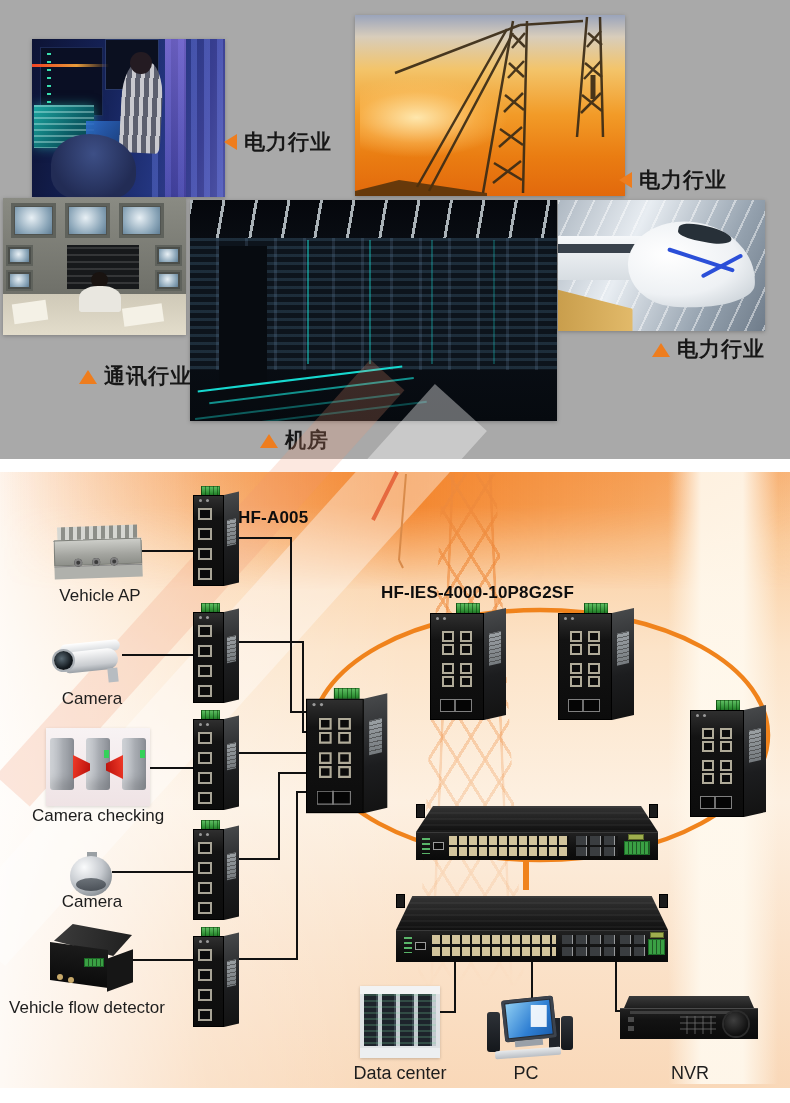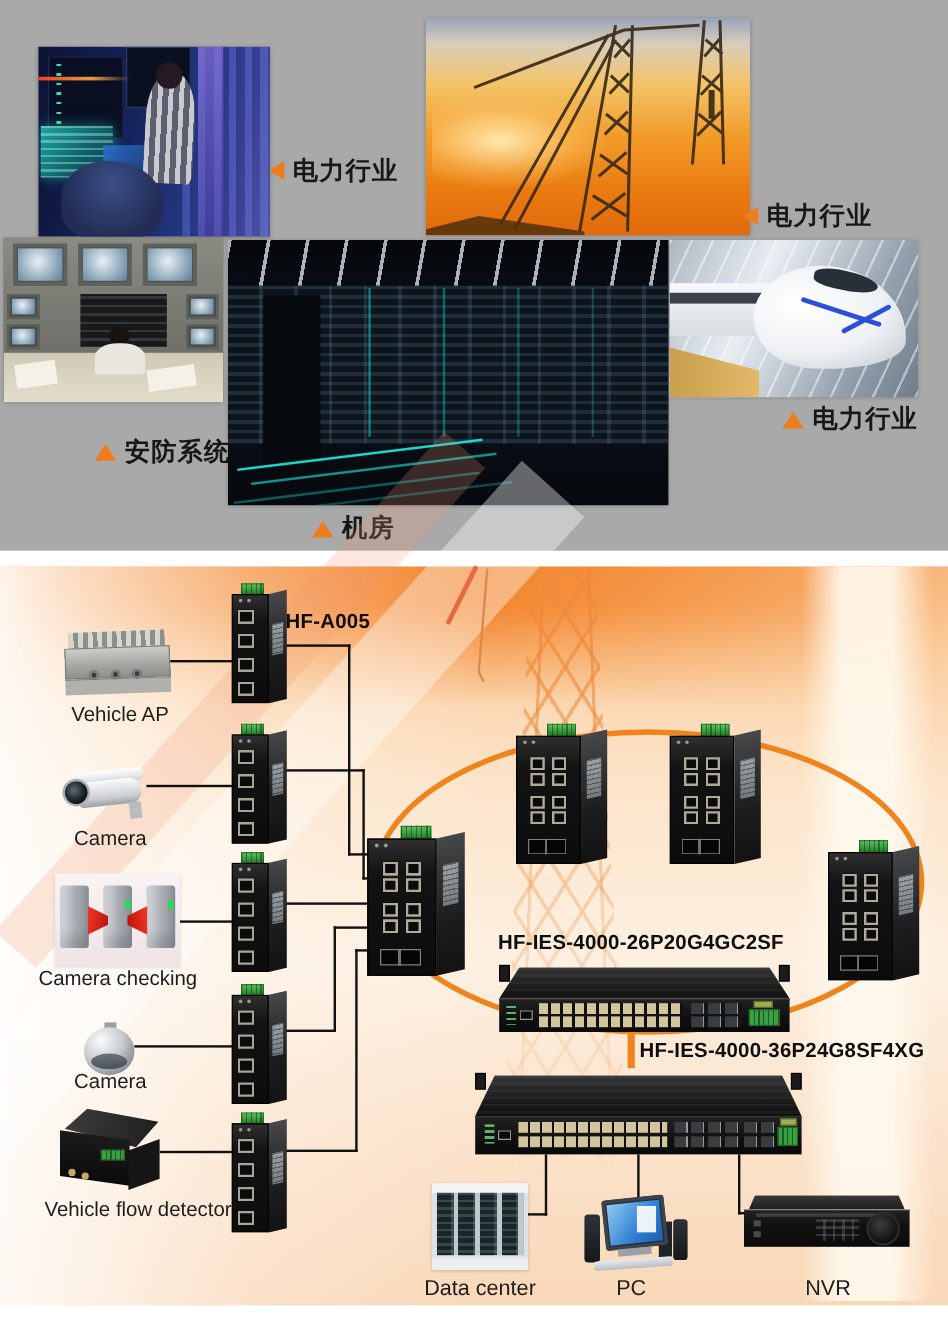--- a/index.html
+++ b/index.html
@@ -305,21 +305,21 @@
       </i>
     <i class="panel"></i>
     <i class="desk"></i>
     <i class="paper" style="left:10px;top:104px;width:34px;height:20px"></i>
     <i class="paper" style="left:120px;top:108px;width:40px;height:18px"></i>
     <i class="shead"></i>
     <i class="sbody"></i>
   </div>
   <div class="ind" style="left:79px;top:362px">
     <span class="tri-u"></span>
-    <span>安防系统</span>
+    <span>通讯行业</span>
   </div>
 
   <div class="photo ph-server" style="left:190px;top:200px;width:367px;height:221px">
     <i class="ceil"></i>
     <i class="rackwall"></i>
     <i class="rackdots"></i>
     <i class="dcol"></i>
     <i class="tv"></i>
     <i class="t1"></i>
   </div>
@@ -619,25 +619,24 @@
       <i class="nfront">
         <i class="nbar"></i>
         <i class="nbtn"></i>
         <i class="nkeys"></i>
         <i class="ndial"></i>
       </i>
     </div>
   </div>
 
   <div class="lbl model" style="left:238px;top:508px">HF-A005</div>
-  <div class="lbl model" style="left:415px;top:776px">HF-IES-4000-26P20G4GC2SF</div>
-  <div class="lbl model" style="left:533px;top:866px">HF-IES-4000-36P24G8SF4XG</div>
+  <div class="lbl model" style="left:381px;top:583px">HF-IES-4000-10P8G2SF</div>
 
   <div class="lbl dev" style="left:48px;top:586px;width:104px">Vehicle AP</div>
   <div class="lbl dev" style="left:52px;top:689px;width:80px">Camera</div>
   <div class="lbl dev" style="left:32px;top:806px;width:132px">Camera checking</div>
   <div class="lbl dev" style="left:52px;top:892px;width:80px">Camera</div>
-  <div class="lbl dev" style="left:29px;top:998px;width:172px">Vehicle flow detector</div>
+  <div class="lbl dev" style="left:1px;top:998px;width:172px">Vehicle flow detector</div>
 
   <div class="lbl ep" style="left:350px;top:1063px;width:100px">Data center</div>
   <div class="lbl ep" style="left:500px;top:1063px;width:52px">PC</div>
   <div class="lbl ep" style="left:660px;top:1063px;width:60px">NVR</div>
 </div>
 
 </body></html>

